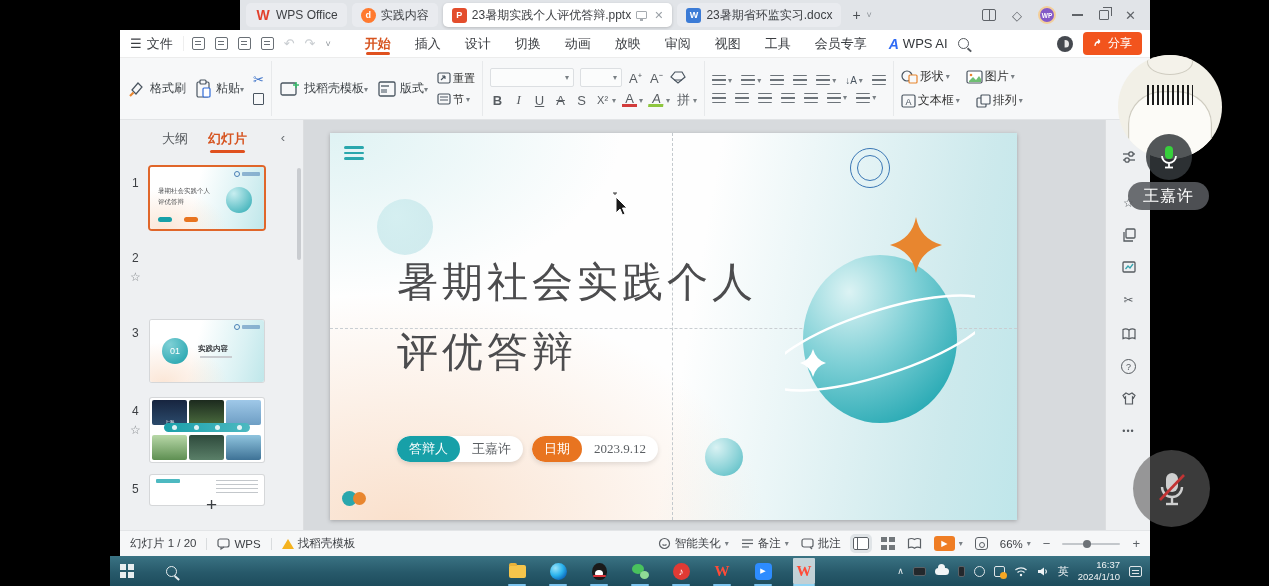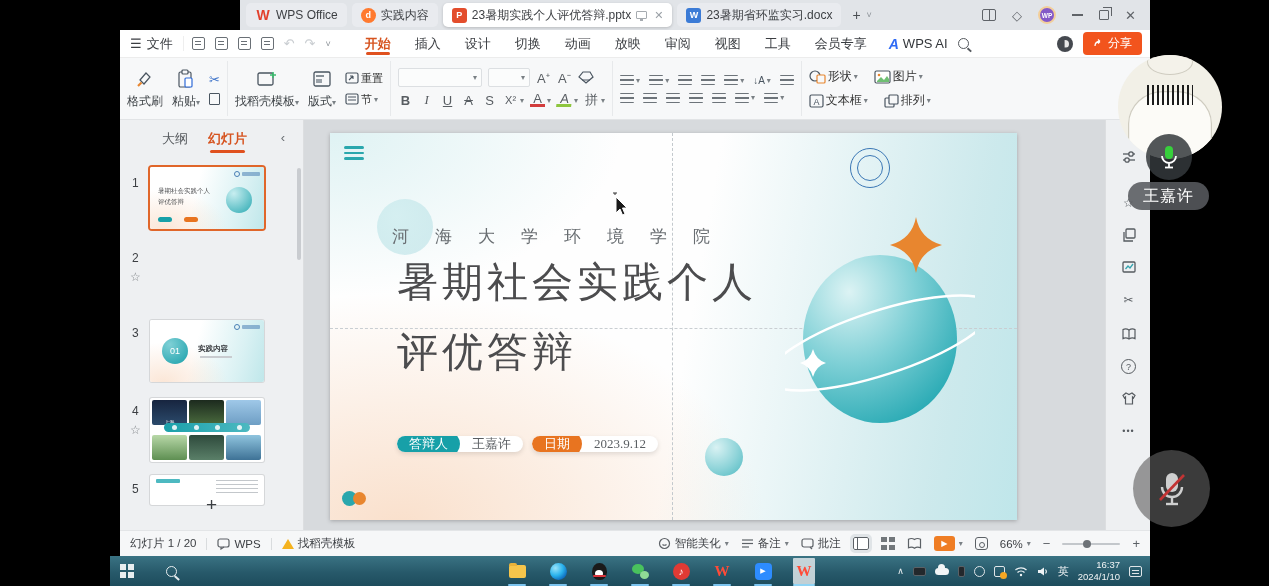--- a/index.html
+++ b/index.html
@@ -48,21 +48,21 @@
   .i-search{width:11px;height:11px;border:1.6px solid #55595e;border-radius:50%;position:relative}
   .i-search::after{content:"";position:absolute;right:-4px;bottom:-3px;width:5px;height:1.6px;background:#55595e;transform:rotate(42deg)}
   .m-right{margin-left:auto;display:flex;align-items:center;gap:10px;padding-right:8px}
   .i-night{width:16px;height:16px;border-radius:50%;background:#45494f;position:relative}
   .i-night::after{content:"";position:absolute;left:4px;top:4px;width:8px;height:8px;border-radius:50%;background:#e8e8e8;clip-path:inset(0 0 0 45%)}
   .share-btn{background:#f2541d;color:#fff;border-radius:4px;padding:3px 10px;display:flex;align-items:center;gap:4px;font-size:12px}
 
   
   .ribbon{left:120px;top:58px;width:1030px;height:62px;background:#f7f8f9;display:flex;align-items:stretch;padding:3px 0;border-bottom:1px solid #e2e4e6;overflow:hidden}
   .rgroup{display:flex;align-items:center;padding:0 7px;border-right:1px solid #e7e9eb;gap:9px;flex:0 0 auto}
-  .rbtn{display:flex;flex-direction:column;align-items:center;justify-content:center;gap:3px;font-size:12px;color:#3f4448;white-space:nowrap}
+  .rbtn{display:flex;flex-direction:row;align-items:center;justify-content:center;gap:3px;font-size:12px;color:#3f4448;white-space:nowrap}
   .ric{height:22px;display:flex;align-items:center;justify-content:center}
   .caret{font-size:8px;color:#7a8085}
   .mini-col{display:flex;flex-direction:column;gap:6px;align-items:center}
   .i-copy{width:11px;height:12px;border:1.2px solid #4a5560;border-radius:1px;position:relative;background:#f7f8f9}
   .i-copy::before{content:"";position:absolute;left:2px;top:-4px;width:11px;height:12px;border:1.2px solid #4a5560;border-radius:1px;z-index:-1}
   .fontgrid{display:flex;flex-direction:column;gap:4px;justify-content:center}
   .selrow,.fmtrow{display:flex;align-items:center;gap:6px}
   .selbox{height:19px;border:1px solid #dcdfe2;background:#fbfcfc;border-radius:2px;display:flex;align-items:center;justify-content:flex-end;padding:0 4px;color:#b9bdc1;font-size:9px}
   .fmt{font-size:13px;color:#585d62;min-width:15px;text-align:center}
   .fcolor{border-bottom:3px solid #d23c3c;line-height:11px}
@@ -105,21 +105,21 @@
   .hamb i{height:2.6px;background:#2aa7ad;border-radius:2px}
   .seal{left:520px;top:15px;width:40px;height:40px;border:1.4px solid #3a77b5;border-radius:50%;display:flex;align-items:center;justify-content:center}
   .seal i{width:26px;height:26px;border:1px solid #3a77b5;border-radius:50%;display:block}
   .logotxt{left:566px;top:14px;display:flex;flex-direction:column;gap:2px}
   .logo-cn{font-family:"Liberation Serif",serif;font-weight:bold;font-style:italic;font-size:19px;color:#2e68ad;letter-spacing:6px;white-space:nowrap}
   .logo-en{font-size:7.5px;color:#2e68ad;letter-spacing:1.6px}
   .sub-circle{left:47px;top:66px;width:56px;height:56px;border-radius:50%;background:radial-gradient(circle at 35% 30%,rgba(210,238,240,.9),rgba(160,214,220,.45))}
   .subtitle{left:62px;top:92px;font-family:"Liberation Serif",serif;font-size:17px;color:#686d71;letter-spacing:26px;white-space:nowrap}
   .stitle{left:67px;font-family:"Liberation Serif",serif;font-size:41px;color:#4c4c4e;letter-spacing:4px;white-space:nowrap}
   .pillrow{left:67px;top:303px;display:flex;gap:9px;align-items:center}
-  .pillpair{display:flex;align-items:center;background:#fff;border-radius:14px;box-shadow:0 2px 5px rgba(0,0,0,.12);height:16px;overflow:hidden}
+  .pillpair{display:flex;align-items:center;background:#fff;border-radius:14px;box-shadow:0 2px 5px rgba(0,0,0,.12);height:26px;overflow:hidden}
   .pill-k{height:26px;display:flex;align-items:center;padding:0 12px;border-radius:14px;color:#fff;font-size:13px}
   .pill-k.teal{background:#17a0a8}
   .pill-k.orange{background:#e87420}
   .pill-v{padding:0 12px;font-size:13px;color:#5a5e62;font-family:"Liberation Serif",serif}
   .mini-planet{left:375px;top:305px;width:38px;height:38px;border-radius:50%;background:radial-gradient(circle at 30% 25%,#d9f2f3,#8fd4d9 55%,#4db9c1)}
   .dots2{left:12px;top:358px;width:30px;height:16px}
   .dots2 i{position:absolute;border-radius:50%}
   .cursor-svg{left:278px;top:58px}
 
   
@@ -548,21 +548,20 @@
           <i></i>
           <i></i>
           <i></i>
         </div>
 
       <div class="ab seal">
           <i></i>
         </div>
 
       <span class="ab sub-circle"></span>
-      <div class="ab subtitle">河海大学环境学院</div>
 
       <div class="ab stitle" style="top:122px">暑期社会实践个人</div>
       <div class="ab stitle" style="top:192px">评优答辩</div>
 
       <svg class="ab" style="left:455px;top:98px" width="190" height="200" viewBox="0 0 190 200">
         <defs>
           <radialGradient id="pg" cx="30%" cy="22%" r="95%">
             <stop offset="0%" stop-color="#dcf3f4"></stop>
               <stop offset="45%" stop-color="#7fd0d6"></stop>
               <stop offset="100%" stop-color="#17a2ad"></stop>

